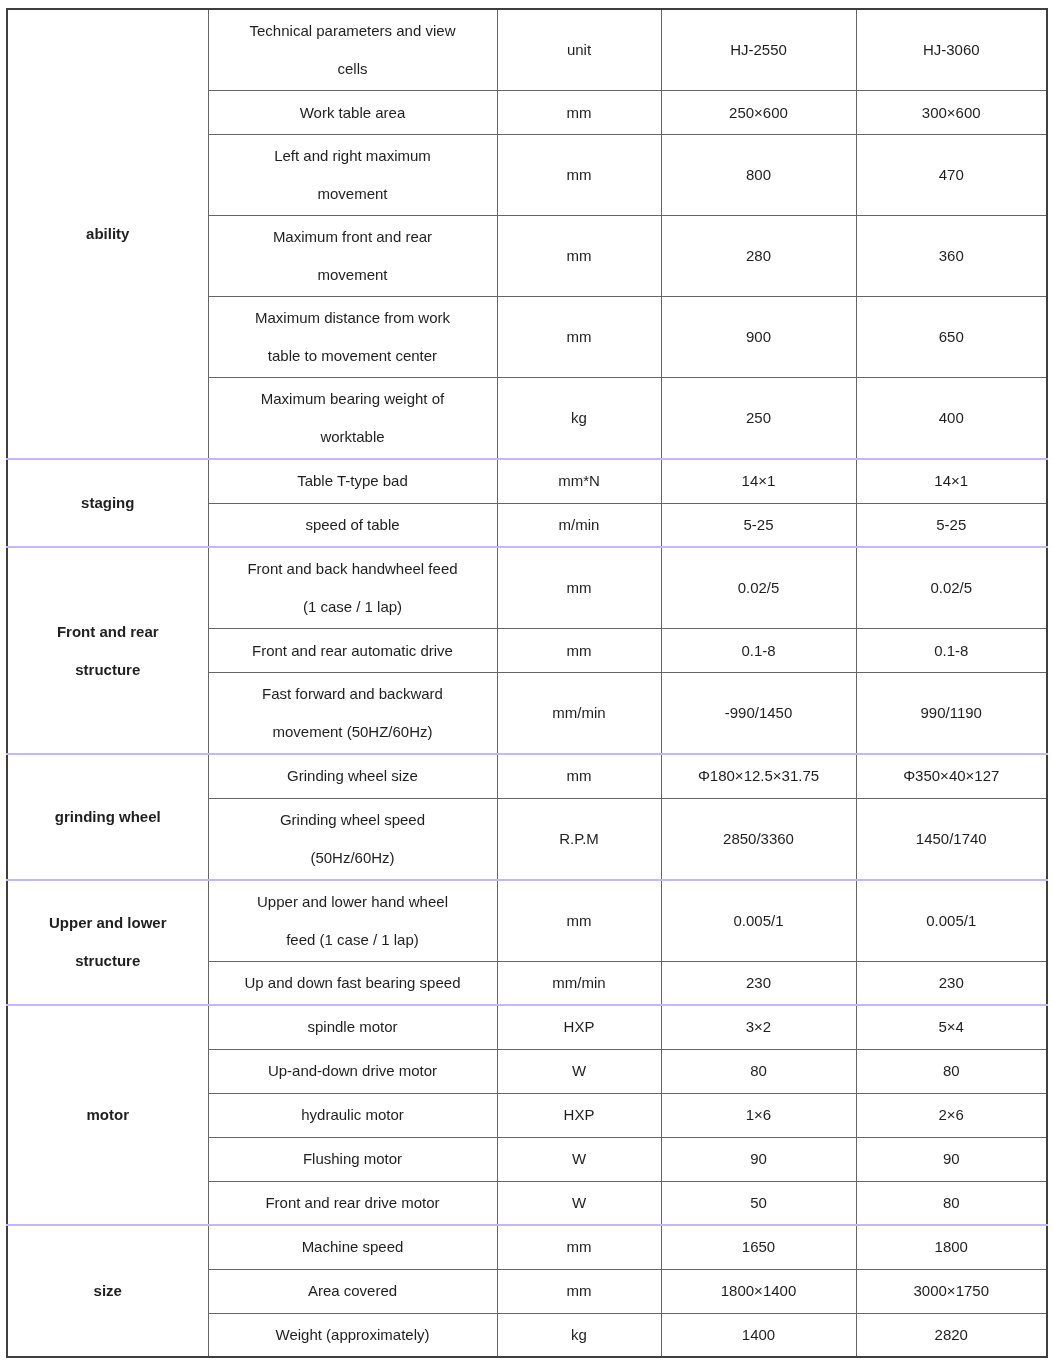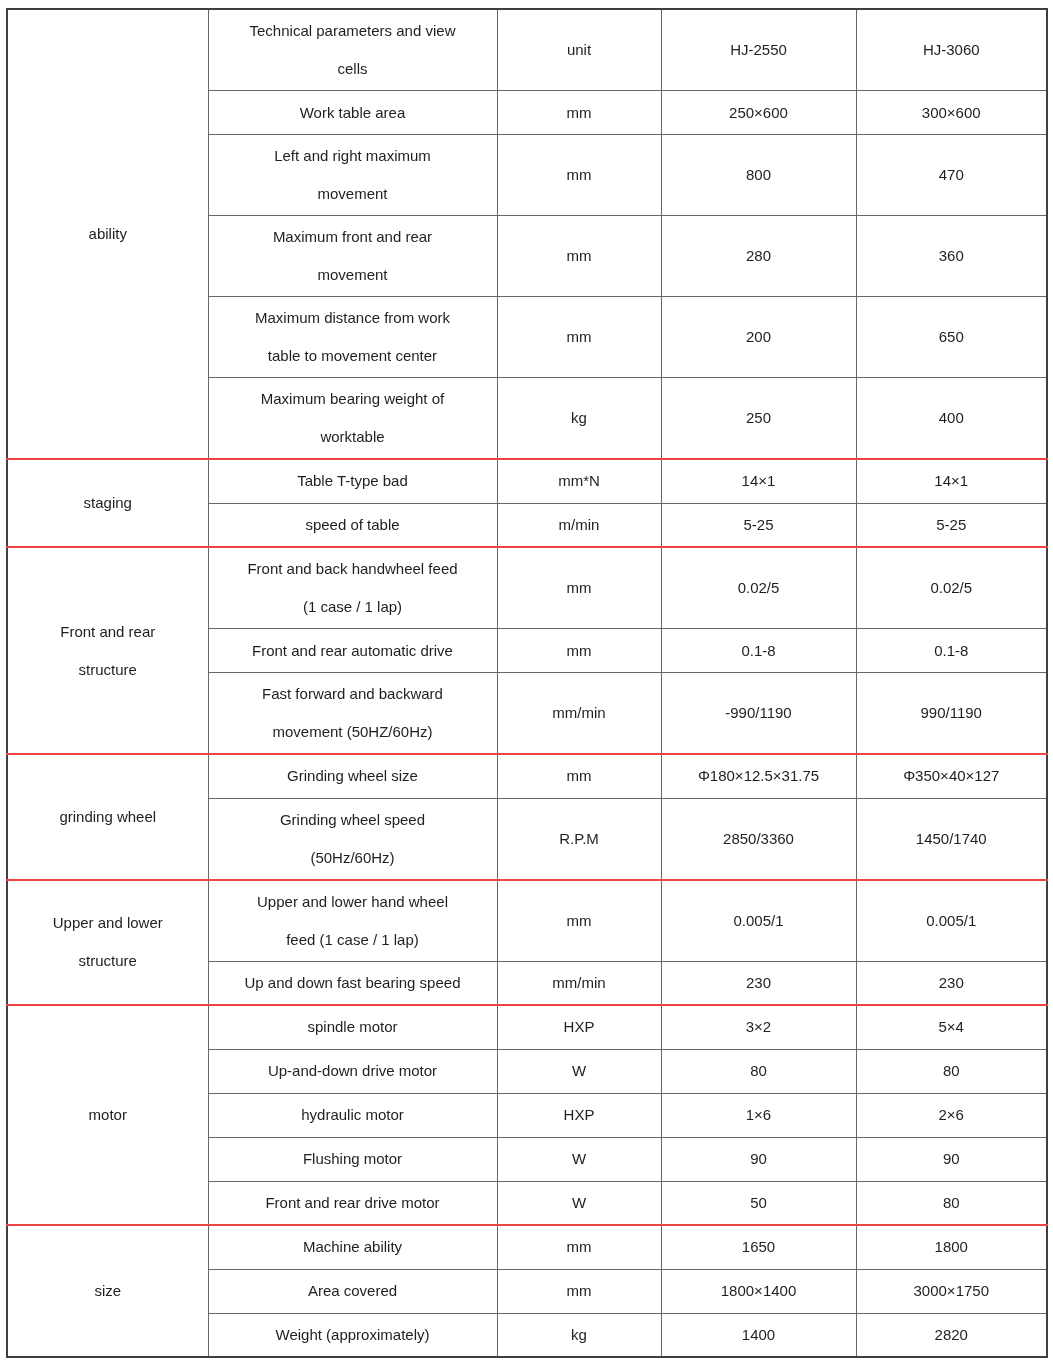--- a/index.html
+++ b/index.html
@@ -27,25 +27,25 @@
     text-align: center;
     vertical-align: middle;
     font-size: 15px;
     line-height: 38px;
     white-space: pre-line;
     padding: 2px 6px;
     box-sizing: border-box;
     overflow: hidden;
   }
   tr.group-first td {
-    border-top: 2px solid #ef4444;
+    border-top: 2px solid #c4b5fd;
   }
   tr.r1 { height: 44px; }
   tr.r2 { height: 79px; }
-  td.cat { border-left: 2px solid #3f3f3f; }
+  td.cat { border-left: 2px solid #3f3f3f; font-weight: bold; }
   td.last { border-right: 2px solid #3f3f3f; }
 </style>
 </head>
 <body>
 
 <div class="page">
   <table class="spec-table">
     <colgroup>
       <col style="width:201px">
       <col style="width:289px">
@@ -80,21 +80,21 @@
         <td>Maximum front and rear
 movement</td>
         <td>mm</td>
         <td>280</td>
         <td class="last">360</td>
       </tr>
       <tr class="r2">
         <td>Maximum distance from work
 table to movement center</td>
         <td>mm</td>
-        <td>200</td>
+        <td>900</td>
         <td class="last">650</td>
       </tr>
       <tr class="r2">
         <td>Maximum bearing weight of
 worktable</td>
         <td>kg</td>
         <td>250</td>
         <td class="last">400</td>
       </tr>
 
@@ -124,21 +124,21 @@
       <tr class="r1">
         <td>Front and rear automatic drive</td>
         <td>mm</td>
         <td>0.1-8</td>
         <td class="last">0.1-8</td>
       </tr>
       <tr class="r2">
         <td>Fast forward and backward
 movement (50HZ/60Hz)</td>
         <td>mm/min</td>
-        <td>-990/1190</td>
+        <td>-990/1450</td>
         <td class="last">990/1190</td>
       </tr>
 
       <tr class="r1 group-first">
         <td class="cat" rowspan="2">grinding wheel</td>
         <td>Grinding wheel size</td>
         <td>mm</td>
         <td>Φ180×12.5×31.75</td>
         <td class="last">Φ350×40×127</td>
       </tr>
@@ -193,21 +193,21 @@
       </tr>
       <tr class="r1">
         <td>Front and rear drive motor</td>
         <td>W</td>
         <td>50</td>
         <td class="last">80</td>
       </tr>
 
       <tr class="r1 group-first">
         <td class="cat" rowspan="3">size</td>
-        <td>Machine ability</td>
+        <td>Machine speed</td>
         <td>mm</td>
         <td>1650</td>
         <td class="last">1800</td>
       </tr>
       <tr class="r1">
         <td>Area covered</td>
         <td>mm</td>
         <td>1800×1400</td>
         <td class="last">3000×1750</td>
       </tr>

